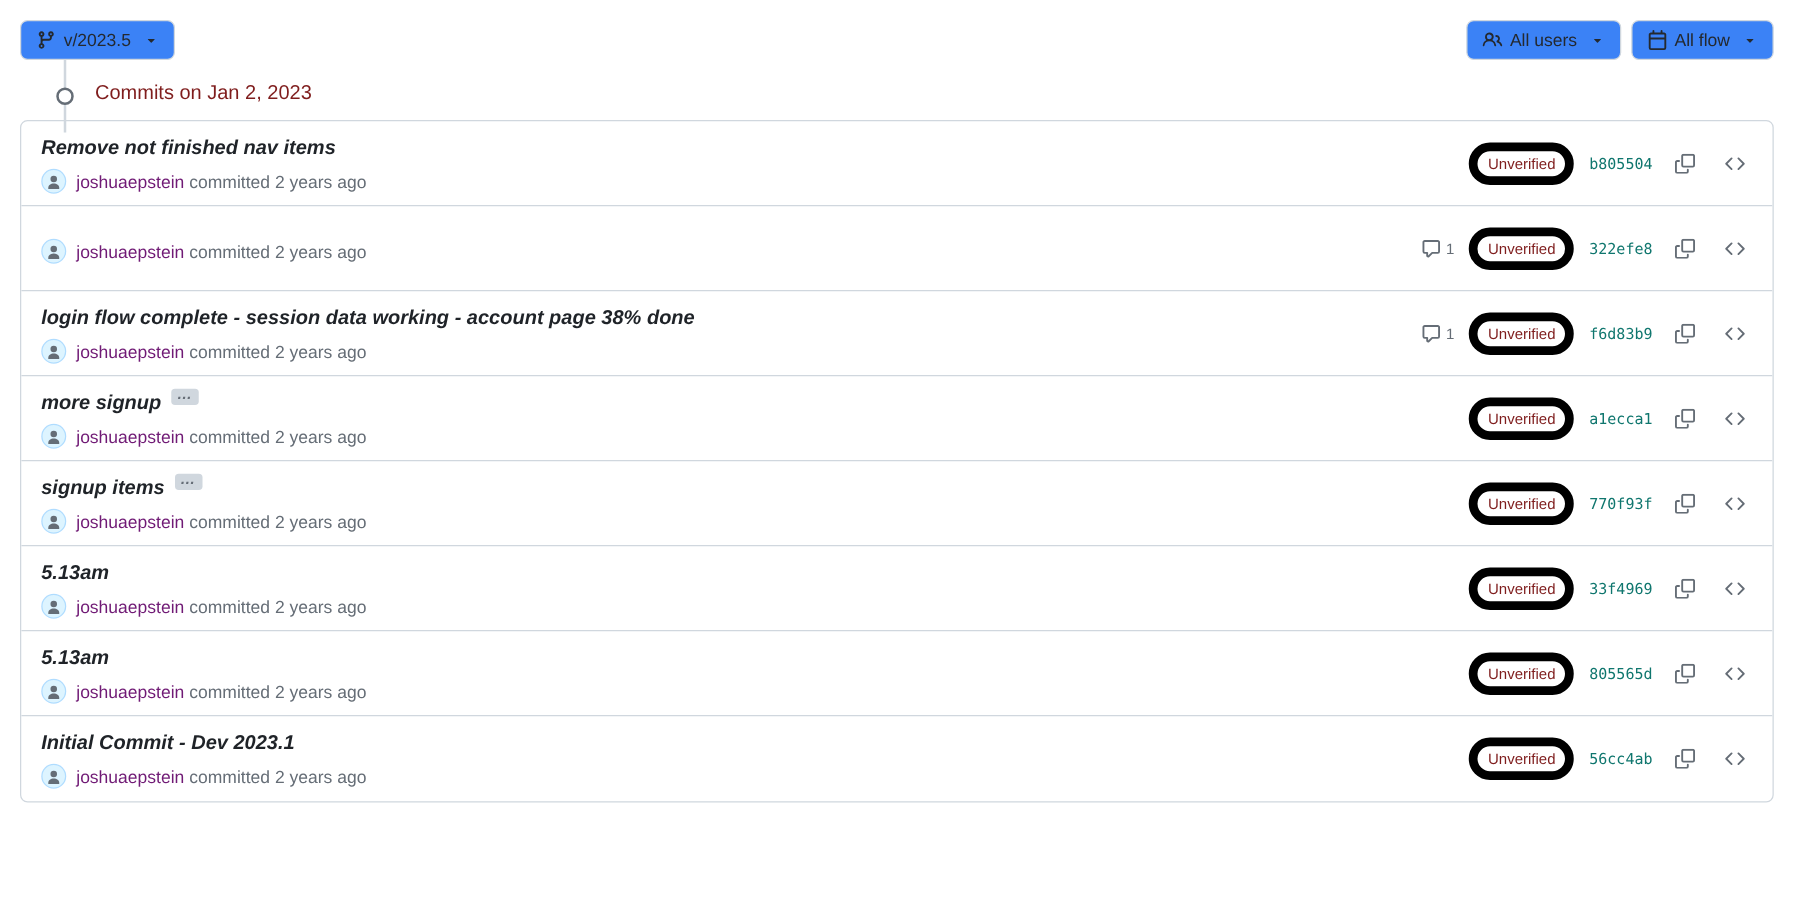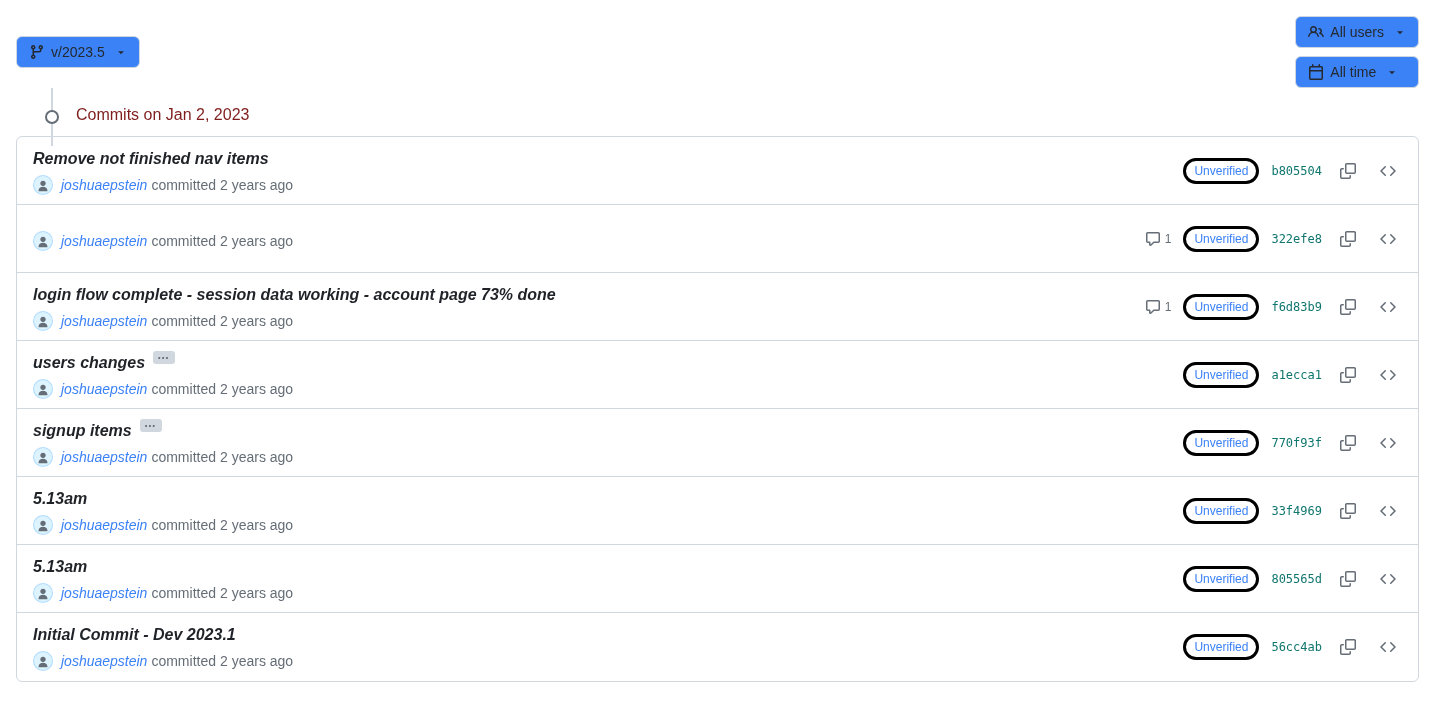--- a/index.html
+++ b/index.html
@@ -10,21 +10,21 @@
     font-size: 14px;
     color: #1f2328;
     background: #ffffff;
   }
   .top-bar {
     display: flex;
     justify-content: space-between;
     align-items: center;
     margin-bottom: 16px;
   }
-  .top-right { display: flex; gap: 8px; flex-direction: column; }
+  .top-right { display: flex; gap: 8px; }
   .btn {
     display: inline-flex;
     align-items: center;
     gap: 6px;
     padding: 5px 12px;
     font-size: 14px;
     font-weight: 500;
     line-height: 20px;
     color: #24292f;
     background: #3b82f6;
@@ -133,24 +133,23 @@
     background: #ddf4ff;
     border: 1px solid #54aeff55;
     margin-right: 4px;
     display: inline-flex;
     align-items: center;
     justify-content: center;
     overflow: hidden;
   }
   .avatar svg { width: 14px; height: 14px; }
   .author-link {
-    color: #3b82f6;
+    color: #701a75;
     font-weight: 500;
     text-decoration: none;
-    font-style: italic;
   }
   .commit-actions {
     display: flex;
     align-items: center;
     gap: 12px;
     flex-shrink: 0;
   }
   .comment-link {
     display: inline-flex;
     align-items: center;
@@ -158,22 +157,22 @@
     color: #656d76;
     font-size: 12px;
     text-decoration: none;
   }
   .badge-unverified {
     display: inline-block;
     padding: 1px 8px;
     font-size: 12px;
     font-weight: 500;
     line-height: 18px;
-    color: #3b82f6;
-    border: 3px solid #000000;
+    color: #7f1d1d;
+    border: 7px solid #000000;
     border-radius: 2em;
   }
   .sha-link {
     font-family: ui-monospace, SFMono-Regular, "SF Mono", Menlo, Consolas, monospace;
     font-size: 12px;
     color: #0f766e;
     text-decoration: none;
   }
   .action-btn {
     display: inline-flex;
@@ -220,21 +219,21 @@
             <path d="m4.427 7.427 3.396 3.396a.25.25 0 0 0 .354 0l3.396-3.396A.25.25 0 0 0 11.396 7H4.604a.25.25 0 0 0-.177.427Z"></path>
           </svg>
       </span>
     </button>
     <button class="btn">
       <span class="icon">
         <svg viewBox="0 0 16 16" width="16" height="16">
             <path d="M4.75 0a.75.75 0 0 1 .75.75V2h5V.75a.75.75 0 0 1 1.5 0V2h1.25c.966 0 1.75.784 1.75 1.75v10.5A1.75 1.75 0 0 1 13.25 16H2.75A1.75 1.75 0 0 1 1 14.25V3.75C1 2.784 1.784 2 2.75 2H4V.75A.75.75 0 0 1 4.75 0ZM2.5 7.5v6.75c0 .138.112.25.25.25h10.5a.25.25 0 0 0 .25-.25V7.5Zm10.75-4H2.75a.25.25 0 0 0-.25.25V6h11V3.75a.25.25 0 0 0-.25-.25Z"></path>
           </svg>
       </span>
-      <span>All time</span>
+      <span>All flow</span>
       <span class="icon" style="margin-left:4px;">
         <svg viewBox="0 0 16 16" width="12" height="12">
             <path d="m4.427 7.427 3.396 3.396a.25.25 0 0 0 .354 0l3.396-3.396A.25.25 0 0 0 11.396 7H4.604a.25.25 0 0 0-.177.427Z"></path>
           </svg>
       </span>
     </button>
   </div>
 </div>
 
 <div class="timeline">
@@ -320,21 +319,21 @@
             <svg viewBox="0 0 16 16" width="16" height="16">
               <path d="m11.28 3.22 4.25 4.25a.75.75 0 0 1 0 1.06l-4.25 4.25a.749.749 0 0 1-1.275-.326.749.749 0 0 1 .215-.734L13.94 8l-3.72-3.72a.749.749 0 0 1 .326-1.275.749.749 0 0 1 .734.215Zm-6.56 0a.751.751 0 0 1 1.042.018.751.751 0 0 1 .018 1.042L2.06 8l3.72 3.72a.749.749 0 0 1-.326 1.275.749.749 0 0 1-.734-.215L.47 8.53a.75.75 0 0 1 0-1.06Z"></path>
             </svg>
           </span>
         </a>
       </div>
     </li>
     <li class="commit-item">
       <div class="commit-main">
         <div class="commit-title-row">
-          <a class="commit-title" href="#">login flow complete - session data working - account page 73% done</a>
+          <a class="commit-title" href="#">login flow complete - session data working - account page 38% done</a>
         </div>
         <div class="commit-meta">
           <span class="avatar">
             <svg viewBox="0 0 16 16" fill="#54aeff">
               <circle cx="8" cy="6" r="3"></circle>
               <path d="M3 14c0-2.5 2.2-4 5-4s5 1.5 5 4v1H3z"></path>
             </svg>
           </span>
           <a class="author-link" href="#">joshuaepstein</a>
           <span> committed </span>
@@ -365,21 +364,21 @@
             <svg viewBox="0 0 16 16" width="16" height="16">
               <path d="m11.28 3.22 4.25 4.25a.75.75 0 0 1 0 1.06l-4.25 4.25a.749.749 0 0 1-1.275-.326.749.749 0 0 1 .215-.734L13.94 8l-3.72-3.72a.749.749 0 0 1 .326-1.275.749.749 0 0 1 .734.215Zm-6.56 0a.751.751 0 0 1 1.042.018.751.751 0 0 1 .018 1.042L2.06 8l3.72 3.72a.749.749 0 0 1-.326 1.275.749.749 0 0 1-.734-.215L.47 8.53a.75.75 0 0 1 0-1.06Z"></path>
             </svg>
           </span>
         </a>
       </div>
     </li>
     <li class="commit-item">
       <div class="commit-main">
         <div class="commit-title-row">
-          <a class="commit-title" href="#">users changes</a>
+          <a class="commit-title" href="#">more signup</a>
           <span class="ellipsis-badge">…</span>
         </div>
         <div class="commit-meta">
           <span class="avatar">
             <svg viewBox="0 0 16 16" fill="#54aeff">
               <circle cx="8" cy="6" r="3"></circle>
               <path d="M3 14c0-2.5 2.2-4 5-4s5 1.5 5 4v1H3z"></path>
             </svg>
           </span>
           <a class="author-link" href="#">joshuaepstein</a>

